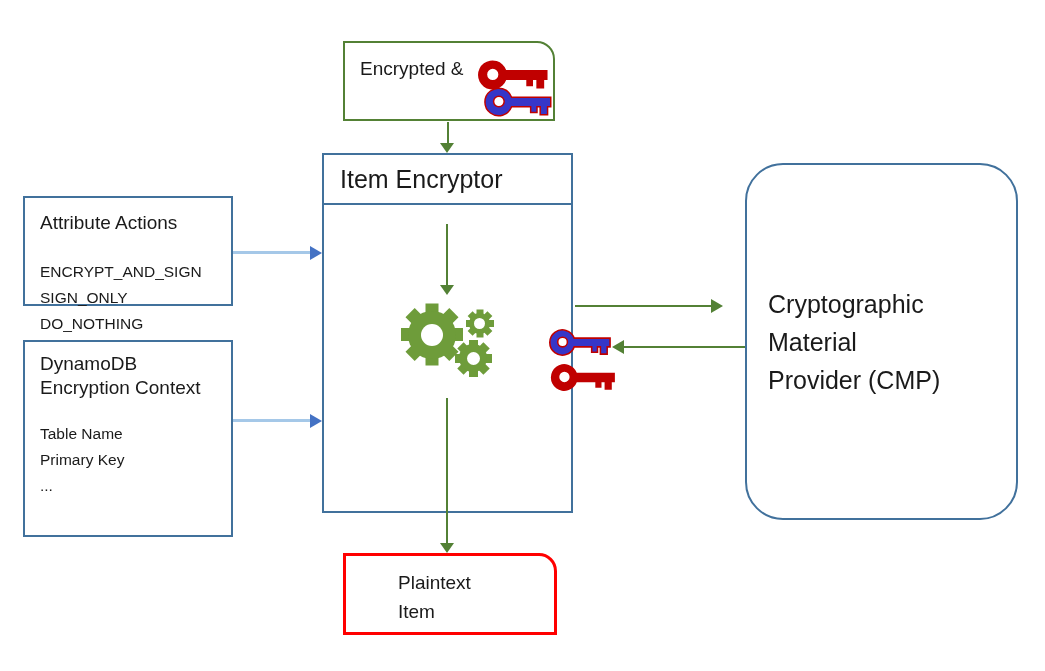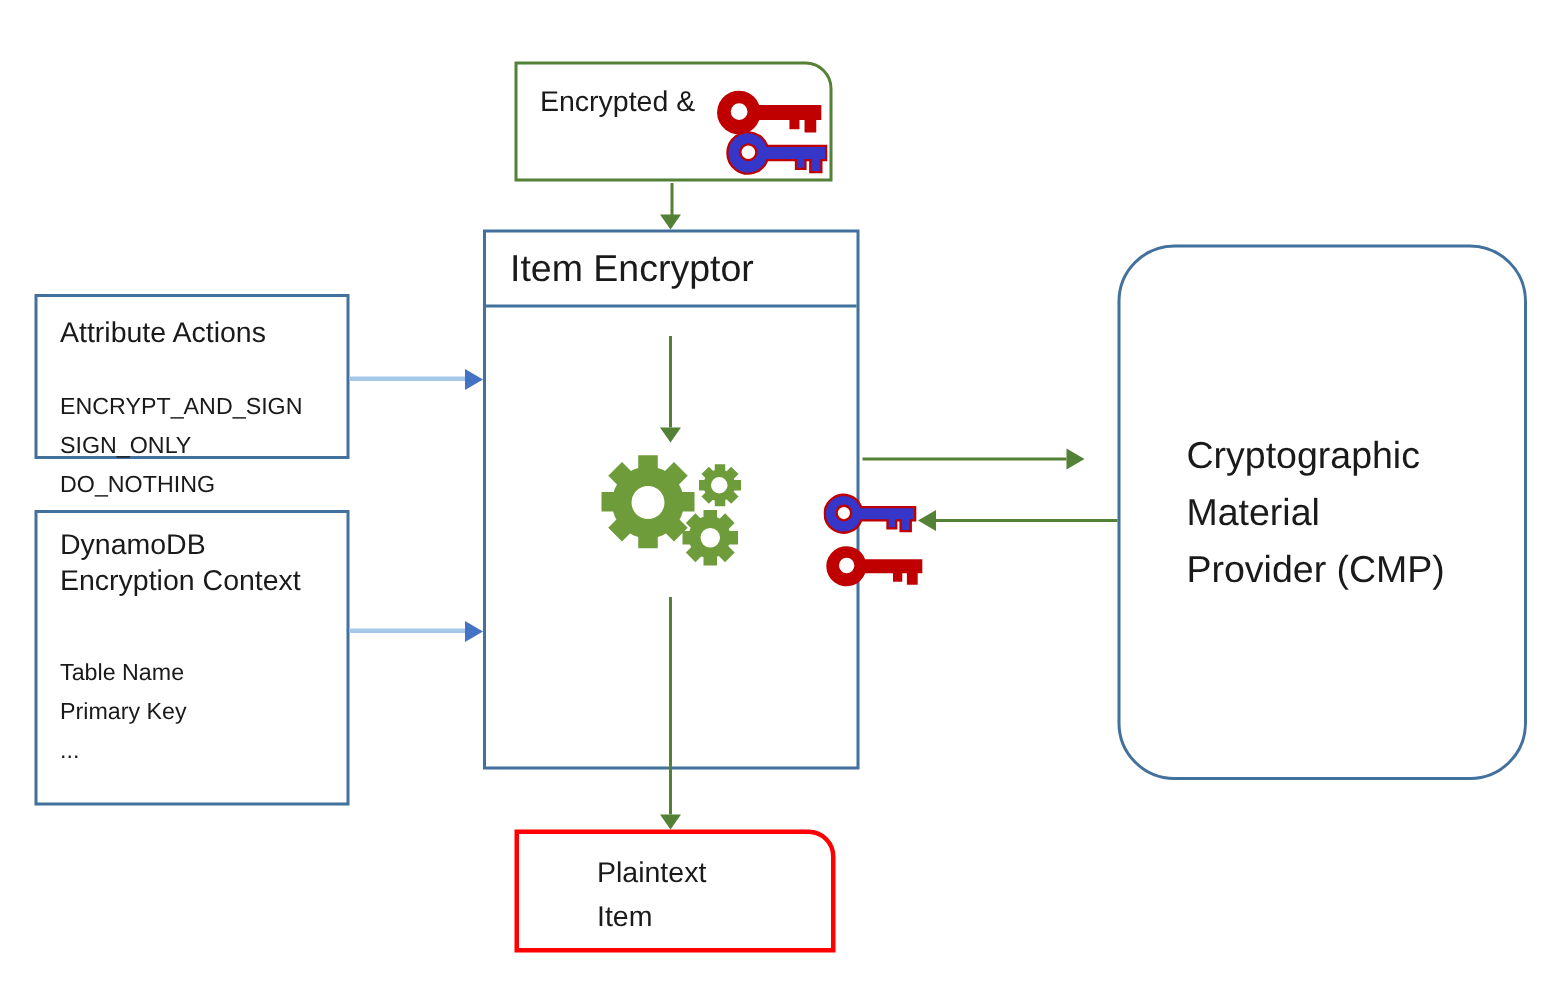--- a/index.html
+++ b/index.html
@@ -30,26 +30,26 @@
     font-size:25px;line-height:48px;padding-left:16px;}
 
   
   .aa-box{left:23px;top:196px;width:210px;height:110px;border:2px solid var(--blue);
     padding:13px 0 0 15px;}
   .dd-box{left:23px;top:340px;width:210px;height:197px;border:2px solid var(--blue);
     padding:10px 0 0 15px;}
   .box-title{font-size:19px;line-height:24px;}
   .box-items{font-size:15.5px;line-height:26px;}
   .aa-box .box-items{margin-top:24px;}
-  .dd-box .box-items{margin-top:36px;}
+  .dd-box .box-items{margin-top:21px;}
 
   
   .cmp-box{left:745px;top:163px;width:273px;height:357px;border:2px solid var(--blue);
     border-radius:38px;display:flex;flex-direction:column;justify-content:center;
-    padding-left:44px;font-size:25px;line-height:38px;}
+    padding-left:21px;font-size:25px;line-height:38px;}
 
   
   .pt-box{left:343px;top:553px;width:214px;height:82px;border:3px solid var(--red);
     border-top-right-radius:18px;padding:12px 0 0 52px;font-size:19px;line-height:29px;}
 
   
   .gm-label{position:absolute;left:586px;top:249px;width:150px;font-size:17px;line-height:27px;}
 
   
   .vline{position:absolute;width:2px;background:var(--green);}

